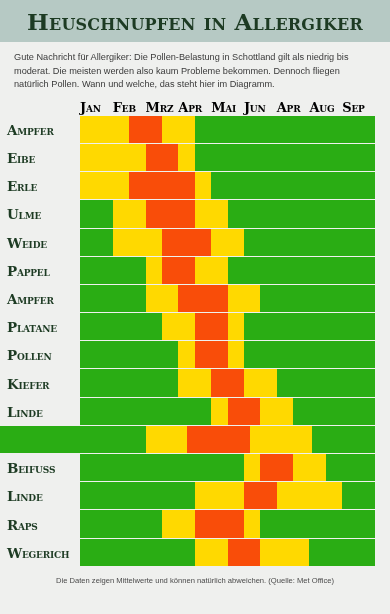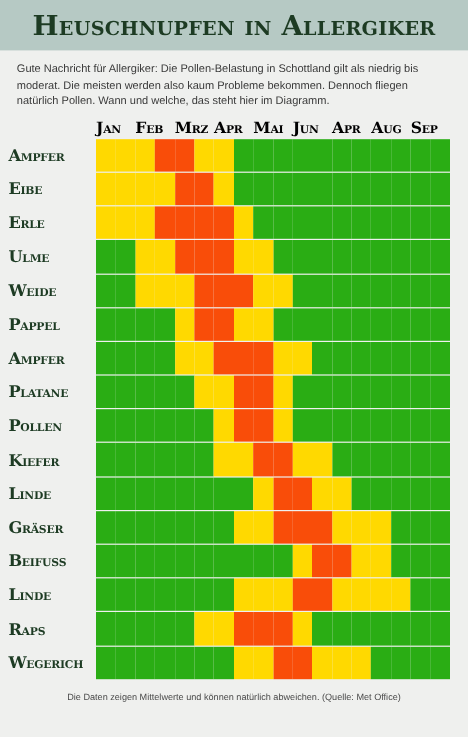--- a/index.html
+++ b/index.html
@@ -366,21 +366,20 @@
             <div class="seg" style="background: rgb(255, 217, 0);"></div>
             <div class="seg" style="background: rgb(255, 217, 0);"></div>
             <div class="seg" style="background: rgb(42, 173, 20);"></div>
             <div class="seg" style="background: rgb(42, 173, 20);"></div>
             <div class="seg" style="background: rgb(42, 173, 20);"></div>
             <div class="seg" style="background: rgb(42, 173, 20);"></div>
             <div class="seg" style="background: rgb(42, 173, 20);"></div>
           </div>
         </div>
         <div class="row">
-          <div class="row-label">Gräser</div>
           <div class="row-cells">
             <div class="seg" style="background: rgb(42, 173, 20);"></div>
             <div class="seg" style="background: rgb(42, 173, 20);"></div>
             <div class="seg" style="background: rgb(42, 173, 20);"></div>
             <div class="seg" style="background: rgb(42, 173, 20);"></div>
             <div class="seg" style="background: rgb(42, 173, 20);"></div>
             <div class="seg" style="background: rgb(42, 173, 20);"></div>
             <div class="seg" style="background: rgb(42, 173, 20);"></div>
             <div class="seg" style="background: rgb(255, 217, 0);"></div>
             <div class="seg" style="background: rgb(255, 217, 0);"></div>

